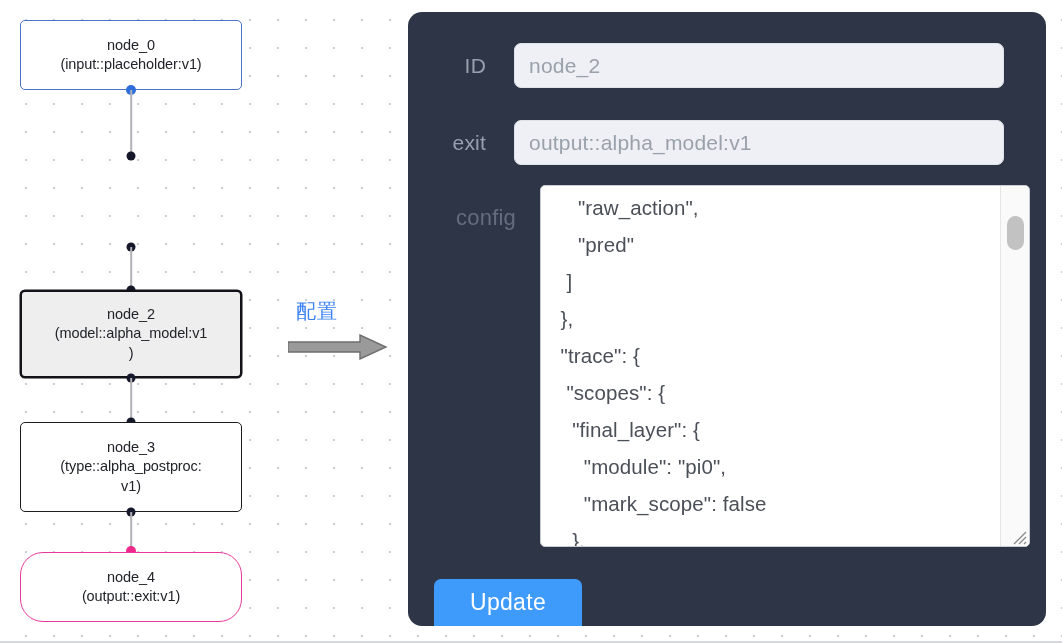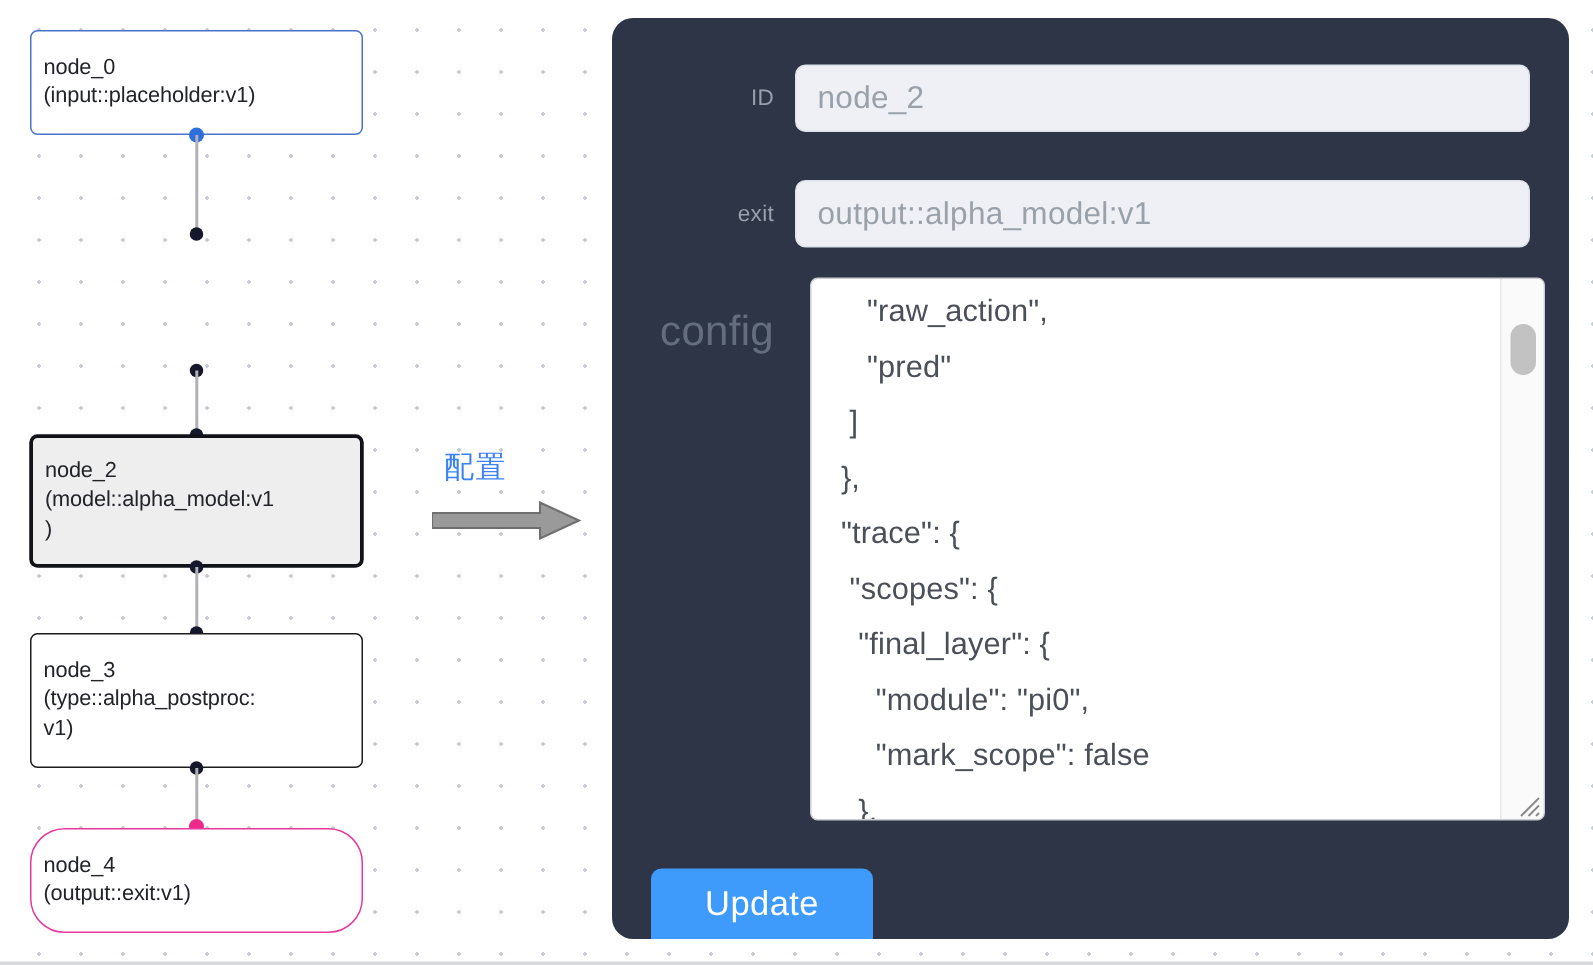--- a/index.html
+++ b/index.html
@@ -39,20 +39,21 @@
   
   .node {
     position: absolute;
     box-sizing: border-box;
     background: #ffffff;
     border: 1.6px solid #1d1d1f;
     border-radius: 5px;
     display: flex;
     align-items: center;
     justify-content: center;
+    text-align: center;
     color: #22242a;
     font-size: 14.5px;
     line-height: 1.33;
     letter-spacing: -0.1px;
     padding: 2px 8px;
   }
   .node .ntext { display: block; width: 100%; }
   .node.is-input  { border-color: #4a72c8; border-width: 1.5px; }
   .node.is-output { border-color: #e6399b; border-width: 1.5px; border-radius: 23px; }
   .node.is-selected {
@@ -104,25 +105,25 @@
     overflow: hidden;
   }
   .field-row {
     position: absolute;
     left: 0;
     width: 100%;
     display: flex;
     align-items: center;
   }
   .field-label {
-    width: 122px;
+    width: 106px;
     text-align: right;
     color: #98a0ad;
-    font-size: 15px;
-    padding-right: 14px;
+    font-size: 21px;
+    padding-right: 28px;
     box-sizing: border-box;
     letter-spacing: 0.2px;
   }
   .text-input {
     box-sizing: border-box;
     height: 45px;
     background: #eef0f5;
     border: 1px solid #dfe2ea;
     border-radius: 7px;
     color: #9aa1ab;
@@ -137,21 +138,21 @@
   #type-input { width: 490px; }
 
   #config-label {
     position: absolute;
     left: 0; top: 193px;
     width: 122px;
     text-align: right;
     padding-right: 14px;
     box-sizing: border-box;
     color: #646d7d;
-    font-size: 28px;
+    font-size: 22px;
     letter-spacing: 0.2px;
   }
 
   #config-area {
     position: absolute;
     left: 132px;
     top: 173px;
     width: 490px;
     height: 362px;
     background: #ffffff;

